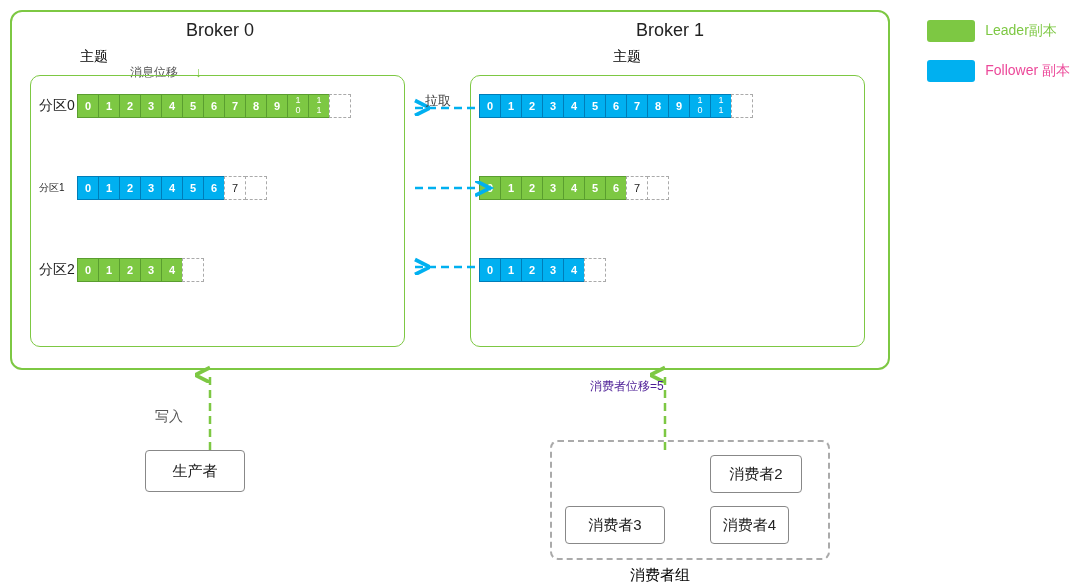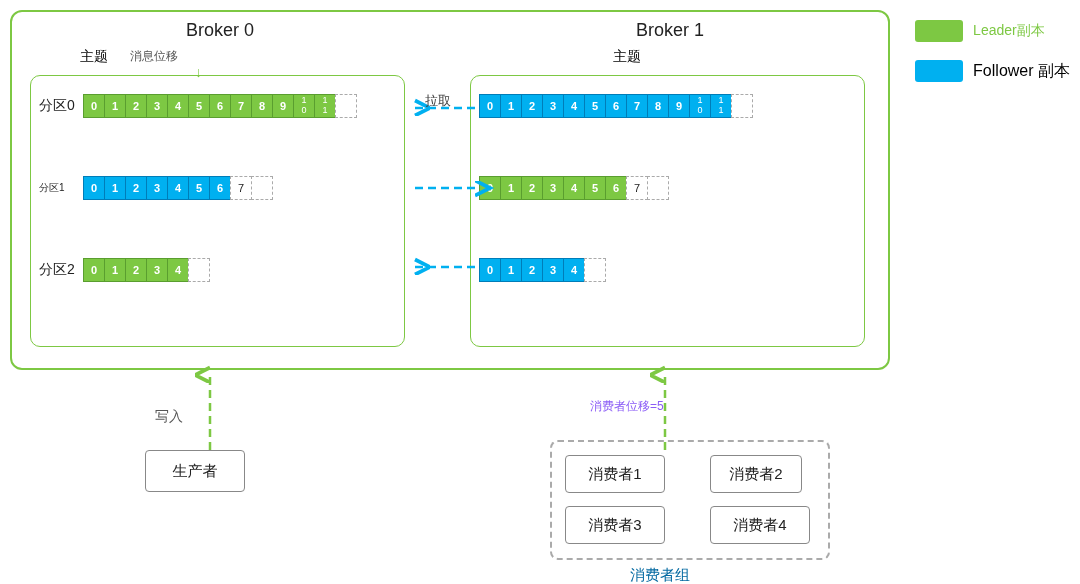--- a/index.html
+++ b/index.html
@@ -45,28 +45,28 @@
       background: #7dc843;
     }
     .legend-box-blue {
       background: #00b0f0;
     }
     .legend-text-green {
       color: #7dc843;
       font-size: 14px;
     }
     .legend-text-blue {
-      color: #000000;
-      font-size: 16px;
+      color: #ec4899;
+      font-size: 14px;
     }
 
     .partition-row {
       display: flex;
       align-items: center;
-      gap: 6px;
+      gap: 0;
     }
 
     .partition-label {
       font-size: 14px;
       color: #222;
       min-width: 38px;
     }
 
     
     .cells {
@@ -161,21 +161,21 @@
   </div>
 
   <div style="position:absolute; top:10px; left:10px; width:890px; height:560px;">
 
     <div style="position:absolute; top:0; left:0; width:880px; height:360px; border:2px solid #7dc843; border-radius:12px;"></div>
 
     <div style="position:absolute; top:10px; left:15px; width:390px; height:336px;">
       <div style="text-align:center; font-size:18px; color:#222; margin-bottom:4px;">Broker 0</div>
 
       <div style="position:absolute; top:28px; left:55px; font-size:14px;">主题</div>
-      <div style="position:absolute; top:28px; left:105px; font-size:12px; color:#555;">消息位移</div>
+      <div style="position:absolute; top:44px; left:105px; font-size:12px; color:#555;">消息位移</div>
 
       <div style="position:absolute; top:44px; left:170px; color:#7dc843; font-size:14px;">↓</div>
 
       <div style="position:absolute; top:55px; left:5px; width:375px; height:272px; border:1.5px solid #7dc843; border-radius:10px;">
 
         <div class="partition-row" style="position:absolute; top:18px; left:8px;">
           <span class="partition-label" style="font-size:14px;">分区0</span>
           <div class="cells">
             <div class="cell cell-green">0</div>
             <div class="cell cell-green">1</div>
@@ -309,38 +309,35 @@
         <marker id="arrowGreenUp" markerWidth="8" markerHeight="8" refX="3" refY="6" orient="auto">
           <path d="M0,6 L3,0 L6,6" fill="none" stroke="#7dc843" stroke-width="1.5"></path>
         </marker>
       </defs>
     </svg>
 
     <div style="position:absolute; top:82px; left:415px; font-size:13px; color:#404040;">拉取</div>
 
     <div style="position:absolute; top:398px; left:145px; font-size:14px; color:#555;">写入</div>
 
-    <div style="position:absolute; top:388px; left:580px; font-size:12px; color:#8b5cf6;">消费者位移=5</div>
+    <div style="position:absolute; top:368px; left:580px; font-size:12px; color:#4c1d95;">消费者位移=5</div>
 
     <div class="entity-box" style="left:135px; top:440px; width:100px; height:42px;">
       <span>生产者</span>
     </div>
 
     <div style="position:absolute; top:430px; left:540px; width:280px; height:120px; border:2px dashed #aaa; border-radius:8px;"></div>
 
-    <div class="entity-box" style="left:555px; top:445px; width:100px; height:38px;">
-      <span>消费者1</span>
-    </div>
     <div class="entity-box" style="left:700px; top:445px; width:92px; height:38px;">
       <span>消费者2</span>
     </div>
     <div class="entity-box" style="left:555px; top:496px; width:100px; height:38px;">
       <span>消费者3</span>
     </div>
-    <div class="entity-box" style="left:700px; top:496px; width:100px; height:38px;">
+    <div class="entity-box" style="left:700px; top:496px; width:79px; height:38px;">
       <span>消费者4</span>
     </div>
 
-    <div style="position:absolute; top:556px; left:620px; font-size:15px; color:#0369a1;">消费者组</div>
+    <div style="position:absolute; top:556px; left:620px; font-size:15px; color:#000000;">消费者组</div>
 
   </div>
 
 </div>
 
 </body></html>

